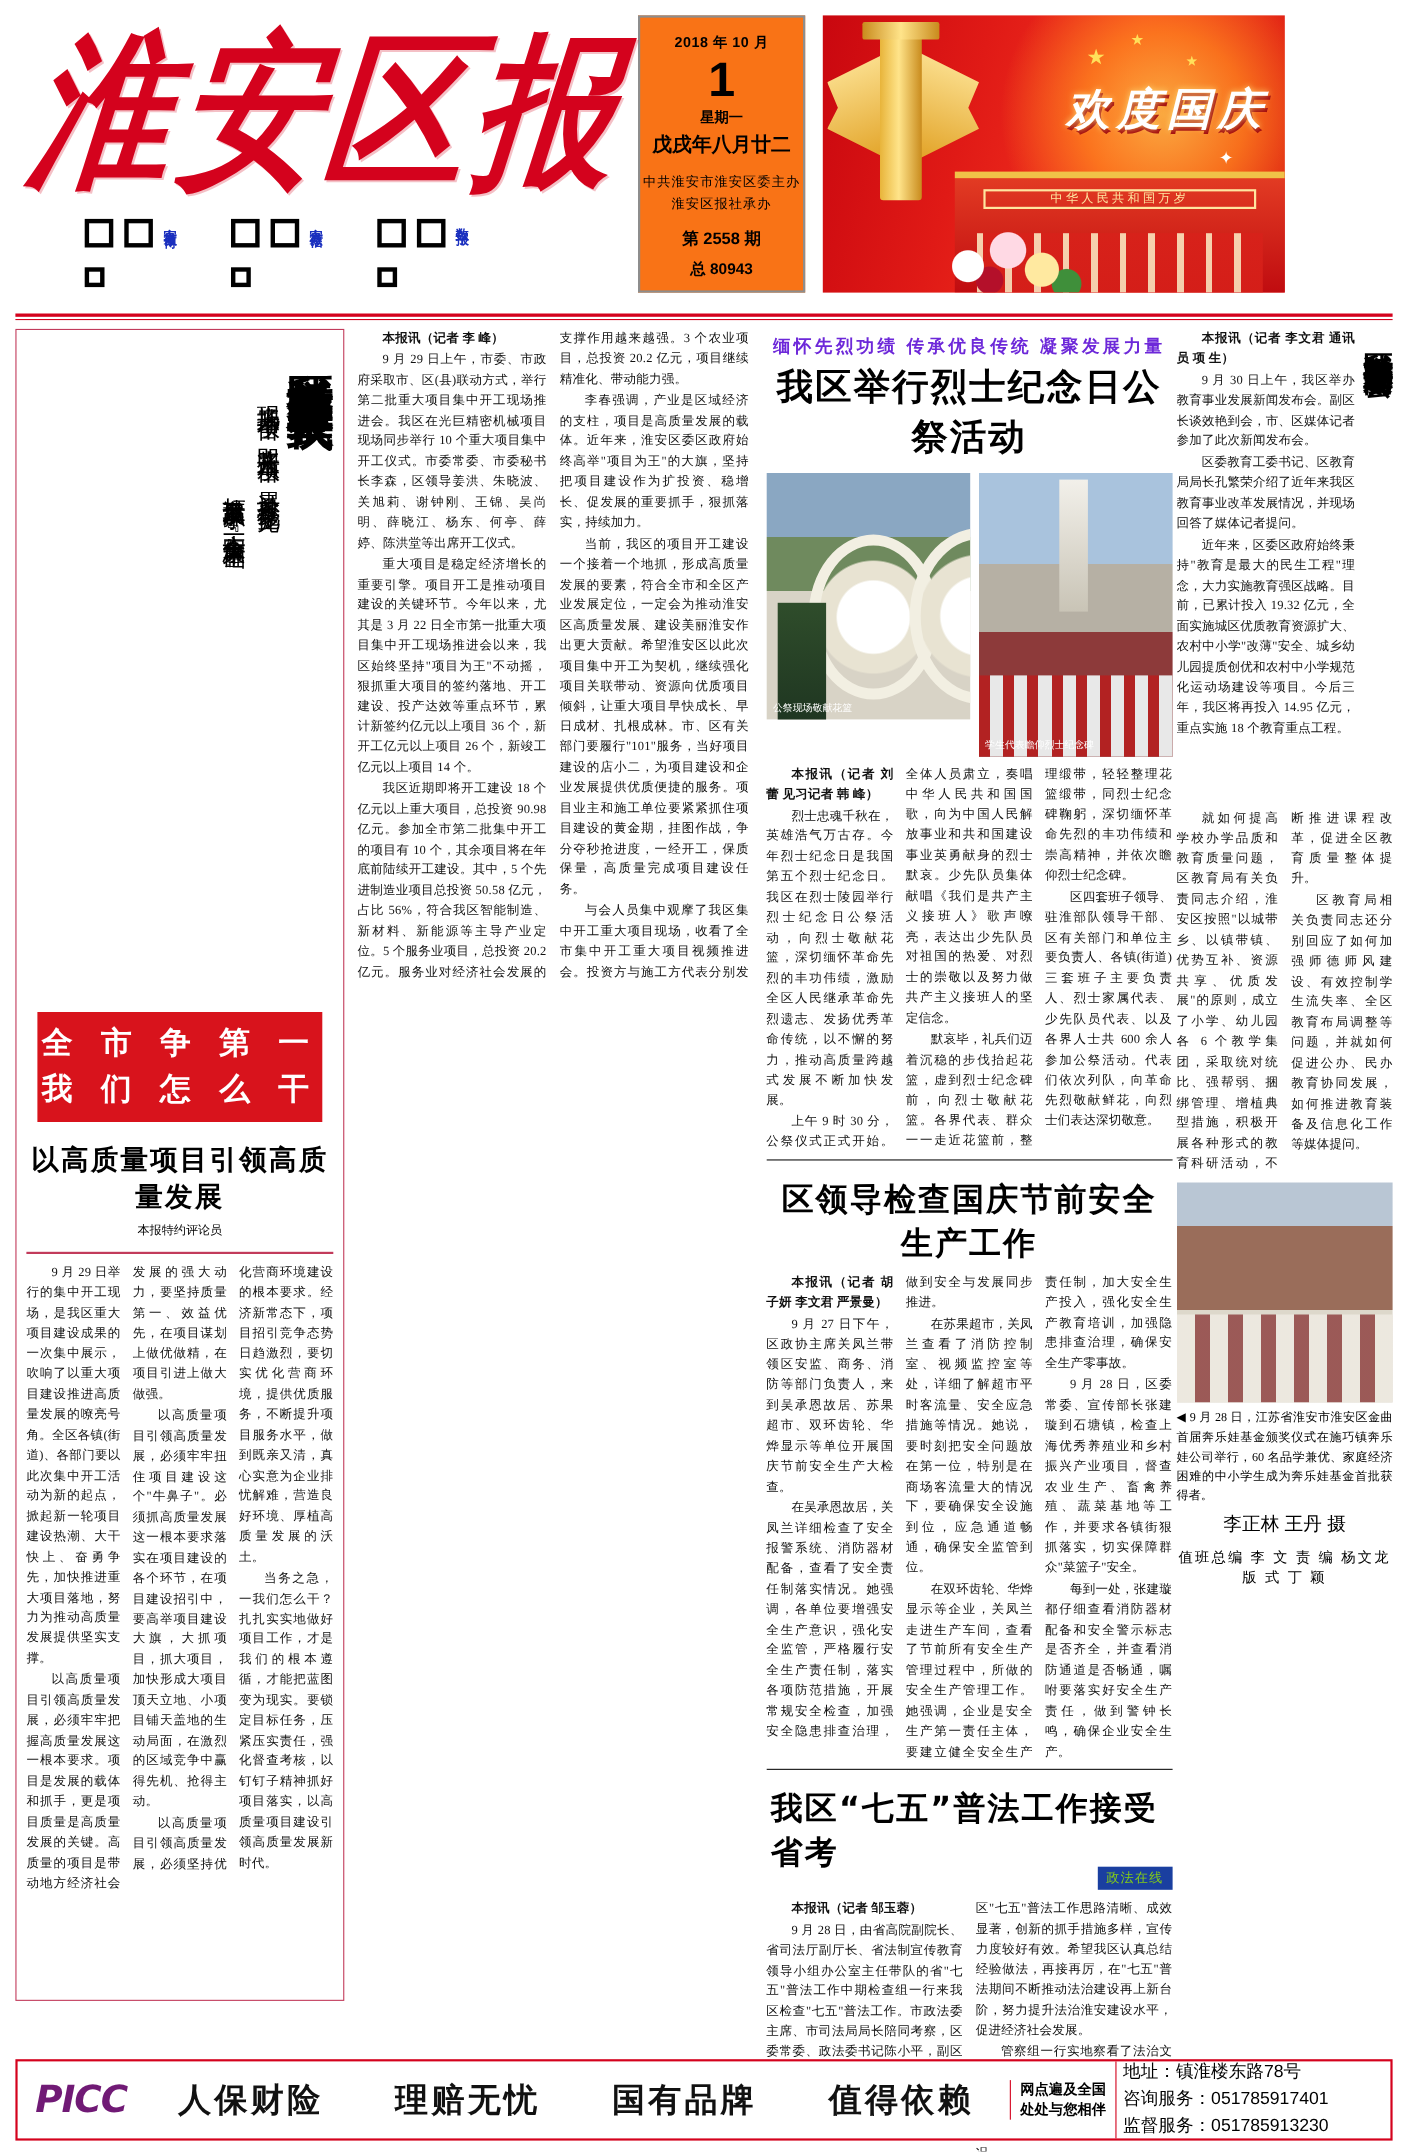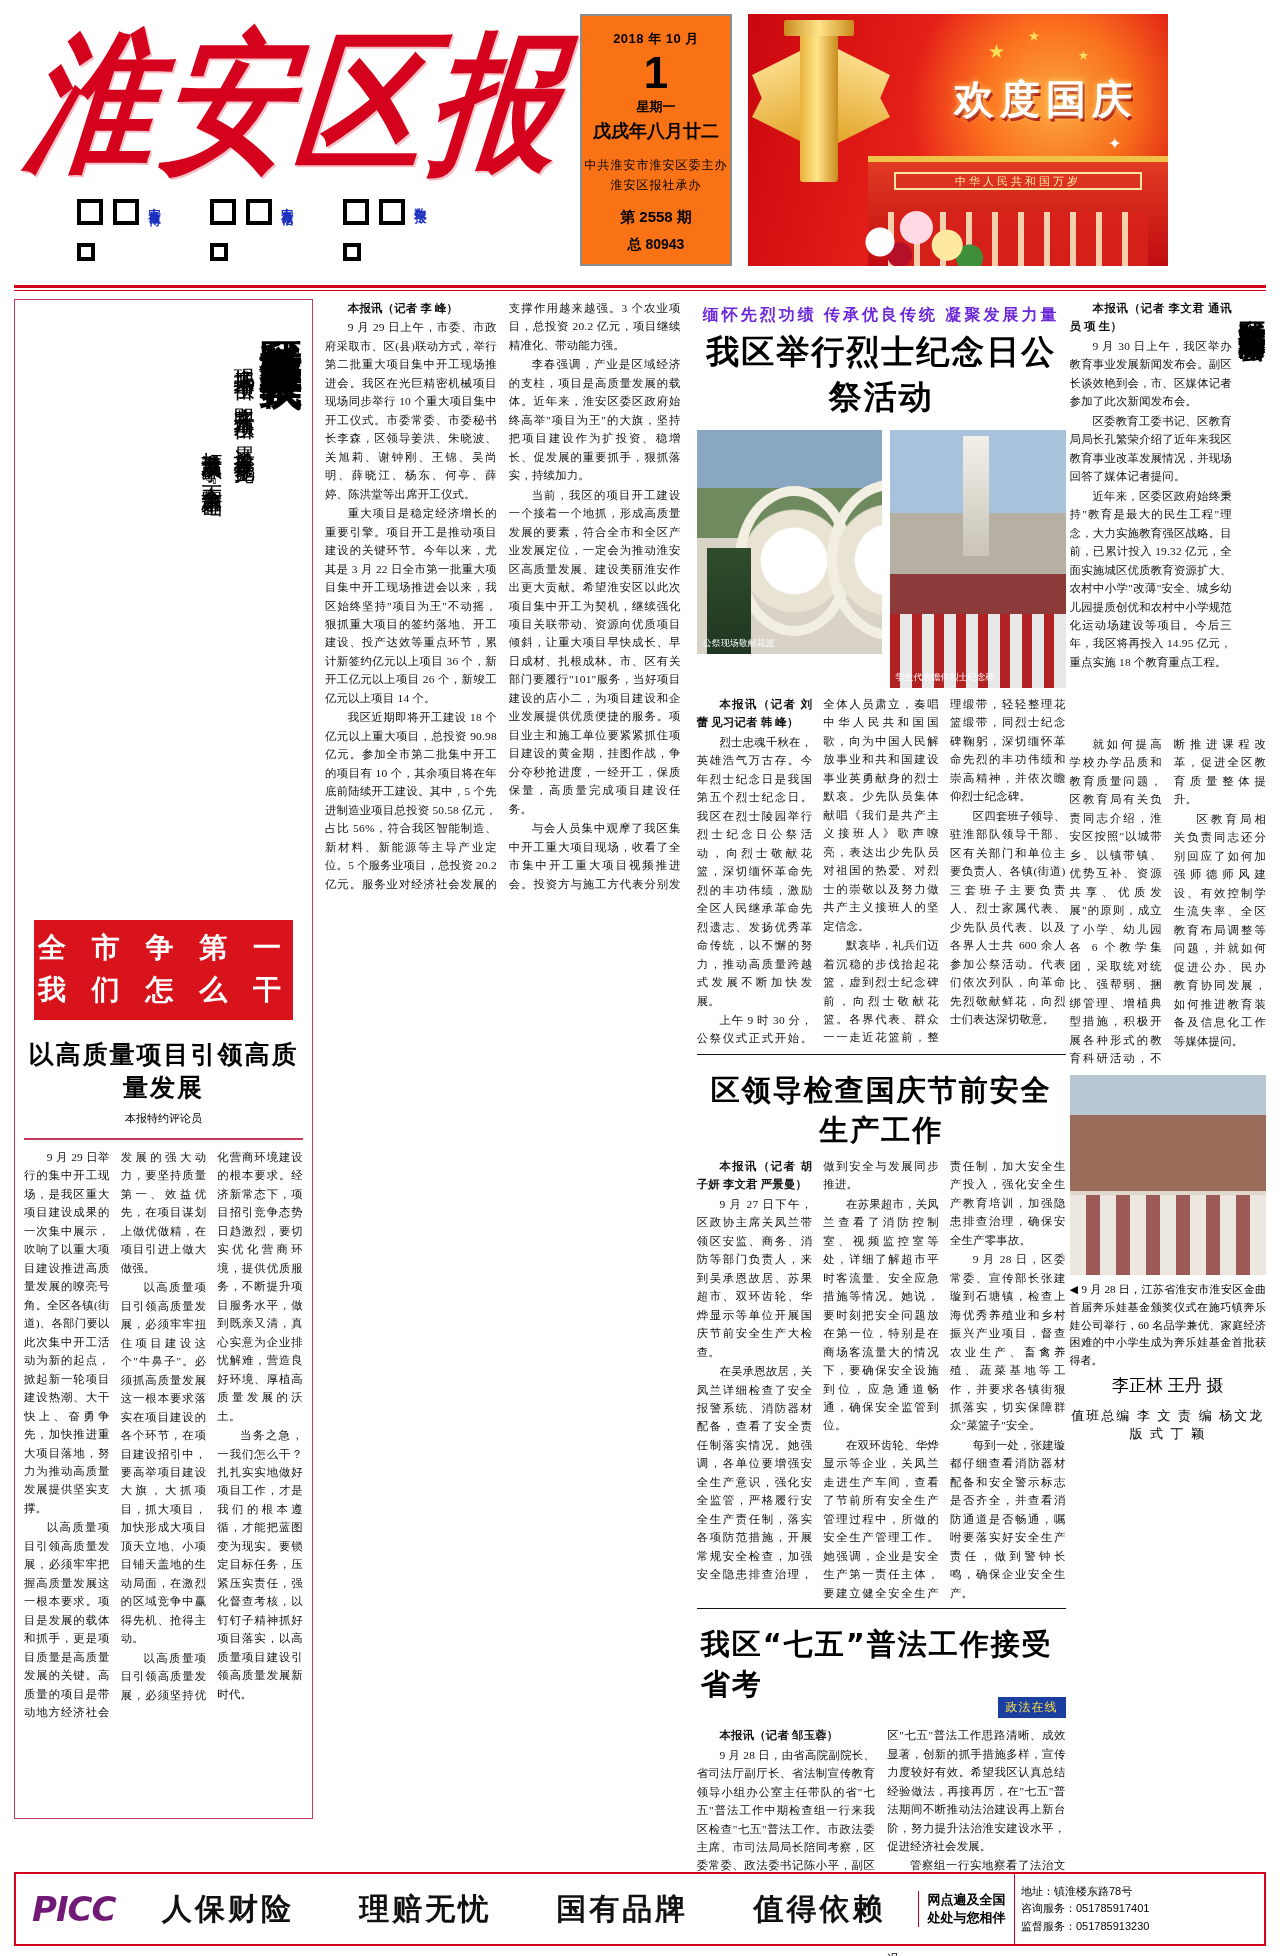--- a/index.html
+++ b/index.html
@@ -95,24 +95,25 @@
     background:linear-gradient(90deg,#c98b1d,#ffe48a,#c98b1d); border-radius:2px;
   }
   .nd-wing-l, .nd-wing-r {
     position:absolute; top:34px; width:54px; height:96px;
     background:linear-gradient(160deg,#ffe9a0,#e2a327);
     clip-path:polygon(100% 0,0 28%,18% 52%,0 72%,100% 100%);
   }
   .nd-wing-l { left:4px; }
   .nd-wing-r { left:88px; transform:scaleX(-1); }
   .nd-text {
-    position:absolute; right:30px; top:58px;
+    position:absolute; right:15px; top:58px;
     font-size:40px; font-weight:700; color:#fff; letter-spacing:6px;
     font-family:"Liberation Sans", sans-serif;
     text-shadow:0 0 6px rgba(255,220,120,.9), 2px 3px 0 #a1060b;
+    font-style:italic;
   }
   .nd-gate {
     position:absolute; left:120px; bottom:0; width:300px; height:110px;
     background:linear-gradient(#e23b23,#c00c10);
     border-top:6px solid #f0c248;
   }
   .nd-gate::before {
     content:""; position:absolute; left:20px; bottom:0; right:20px; height:54px;
     background:repeating-linear-gradient(90deg,#fdf0c8 0 6px,#d8211a 6px 26px);
     opacity:.85;
@@ -209,21 +210,21 @@
   .wreath { position:absolute; border-radius:50%; background:
       radial-gradient(circle,#fff 0 40%, #e8e3d2 42% 62%, rgba(0,0,0,0) 64%);
       border:10px solid #f2efe2; }
 
   .h2-big {
     text-align:center; font-weight:700; font-size:29px; letter-spacing:2px;
     font-family:"DejaVu Sans","Liberation Sans",sans-serif; margin:10px 0 6px;
   }
 
   .blue-tag {
-    display:inline-block; background:#1a3fa0; color:#fde047; font-size:12px;
+    display:inline-block; background:#1a3fa0; color:#84cc16; font-size:12px;
     padding:2px 8px; font-family:"Liberation Sans",sans-serif; letter-spacing:1px;
   }
   .blue-tag-wrap { text-align:right; margin:-14px 0 2px; }
 
   
   .rvhead {
     writing-mode:vertical-rl; text-orientation:upright;
     font-family:"DejaVu Sans","Liberation Sans",sans-serif; font-weight:700;
     font-size:27px; letter-spacing:1px; line-height:1.04; height:430px;
   }
@@ -250,21 +251,21 @@
     font-family:"DejaVu Sans","Liberation Sans",sans-serif; font-weight:700;
     font-size:34px; color:#701a75; letter-spacing:-1px; padding:0 14px 0 16px;
     font-style:italic;
   }
   .ad-text {
     flex:1; display:flex; justify-content:space-around; align-items:center;
     font-family:"DejaVu Sans","Liberation Sans",sans-serif; font-weight:700;
     font-size:30px; letter-spacing:3px; color:#111;
   }
   .ad-right {
-    width:250px; font-size:11px; line-height:1.55; padding:4px 6px;
+    width:250px; font-size:16px; line-height:1.55; padding:4px 6px;
     font-family:"Liberation Sans",sans-serif; border-left:1px solid #d4021d; height:100%;
     display:flex; flex-direction:column; justify-content:center;
   }
   .ad-tag {
     width:96px; text-align:center; font-size:13px; line-height:1.4; font-weight:700;
     font-family:"Liberation Sans",sans-serif; border-left:1px solid #d4021d; padding:0 4px;
   }
 </style>
 </head>
 <body>

